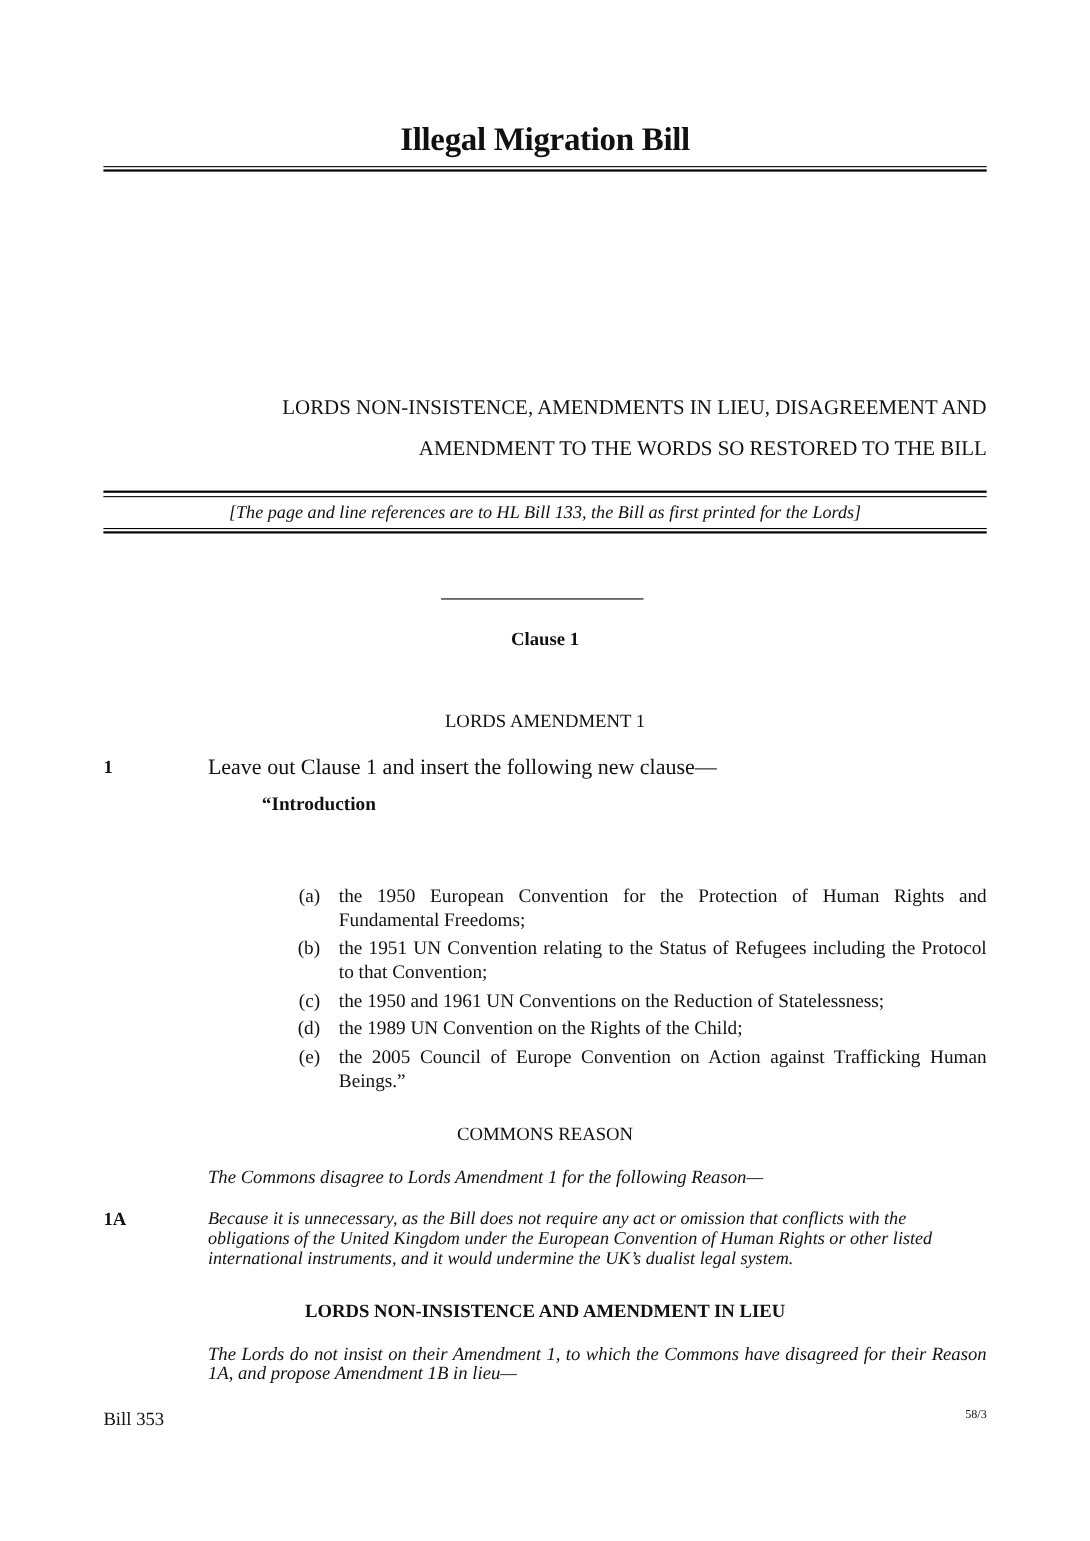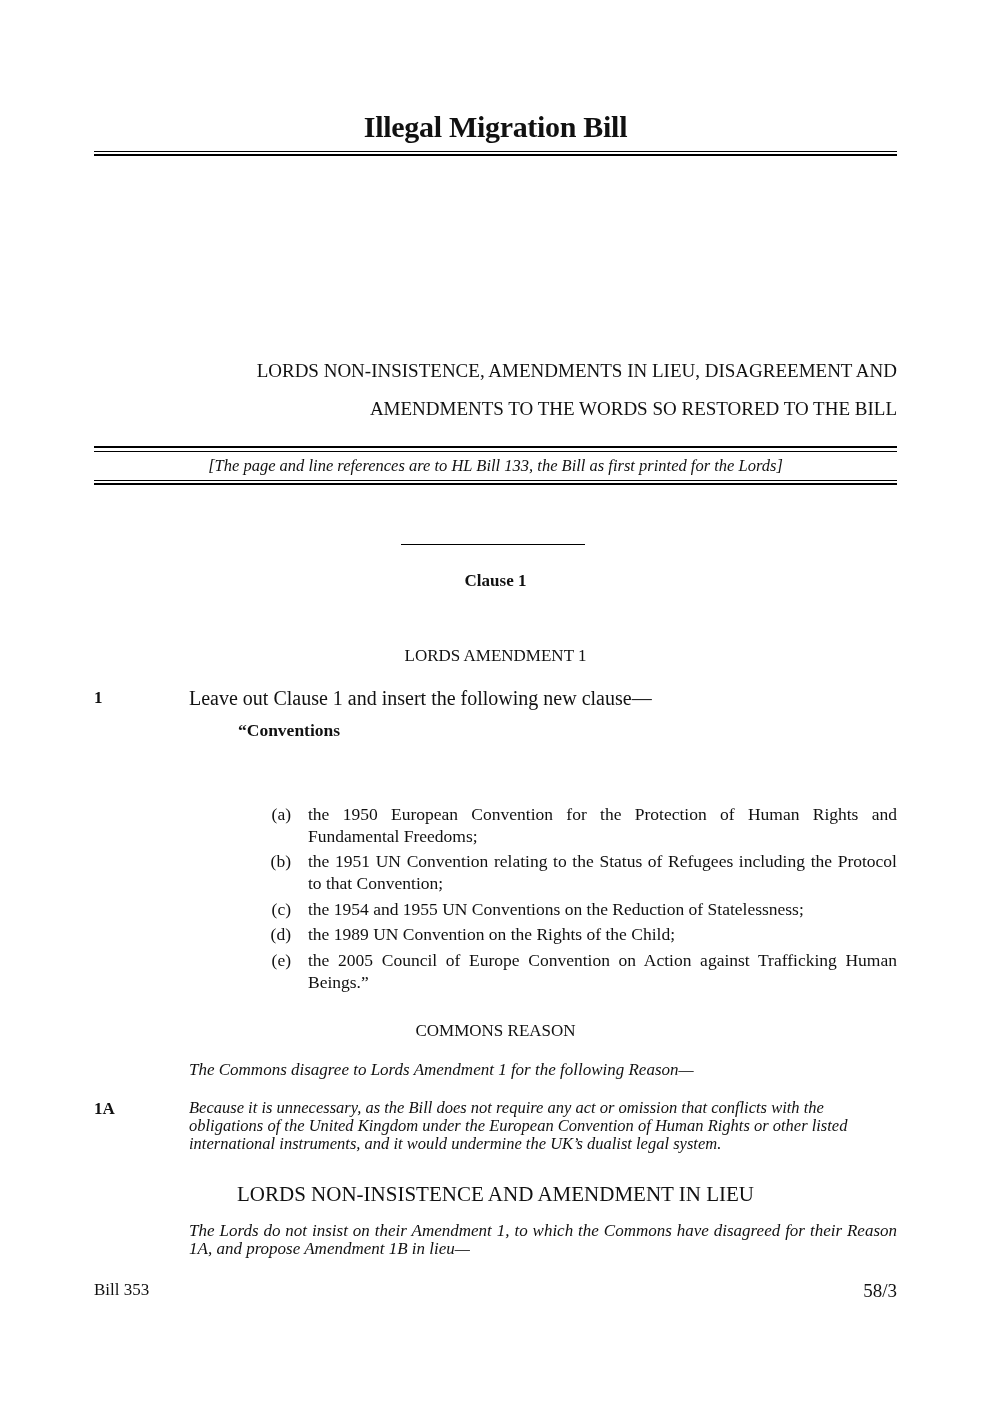--- a/index.html
+++ b/index.html
@@ -27,66 +27,66 @@
   .body-text { font-size: 20px; line-height: 21px; }
   #intro { left: 238px; top: 720px; font-size: 17.5px; font-weight: bold; }
   #nothing { left: 249px; top: 756px; width: 650px; font-size: 17.5px; line-height: 21px; }
   .item { position: absolute; left: 249px; width: 648px; font-size: 17.5px; line-height: 22px; }
   .item .lbl { position: absolute; left: 0; width: 42px; text-align: right; }
   .item .txt { position: absolute; left: 59px; width: 589px; }
   .just { text-align: justify; }
   #commons-heading { left: 94px; width: 803px; top: 1021px; font-size: 17px; text-align: center; }
   #commons-disagree { left: 189px; top: 1060px; font-size: 17px; font-style: italic; }
   #reason-1a { left: 189px; top: 1099px; width: 708px; font-size: 16.5px; font-style: italic; line-height: 18px; }
-  #lords-heading { left: 94px; width: 803px; top: 1182px; font-size: 21px; text-align: center; }
+  #lords-heading { left: 94px; width: 803px; top: 1182px; font-size: 17px; text-align: center; font-weight: bold; }
   #lords-text { left: 189px; top: 1222px; width: 708px; font-size: 17px; font-style: italic; line-height: 18px; text-align: justify; text-align-last: left; }
   #footer-left { left: 94px; top: 1280px; font-size: 17px; }
-  #footer-right { right: 94px; top: 1280px; font-size: 19px; }
+  #footer-right { right: 94px; top: 1280px; font-size: 11px; }
 </style>
 </head>
 <body>
 
 <div id="title" class="abs">Illegal Migration Bill</div>
 <div class="rule-thin" style="top:151px;"></div>
 <div class="rule-thick" style="top:154px;"></div>
 
 <div id="subtitle" class="abs">
   <div>LORDS NON-INSISTENCE, AMENDMENTS IN LIEU, DISAGREEMENT AND</div>
-  <div>AMENDMENTS TO THE WORDS SO RESTORED TO THE BILL</div>
+  <div>AMENDMENT TO THE WORDS SO RESTORED TO THE BILL</div>
 </div>
 
 <div class="rule-thick" style="top:446px;"></div>
 <div class="rule-thin" style="top:451px;"></div>
 <div id="refnote" class="abs">[The page and line references are to HL Bill 133, the Bill as first printed for the Lords]</div>
 <div class="rule-thin" style="top:480px;"></div>
 <div class="rule-thick" style="top:483px;"></div>
 
 <div id="short-rule" class="abs"></div>
 
 <div id="clause-heading" class="abs">Clause 1</div>
 <div id="amendment-heading" class="abs">LORDS AMENDMENT 1</div>
 
 <div class="abs marg-num" style="top:688px;">1</div>
 <div class="abs body-text" style="left:189px; top:688px;">Leave out Clause 1 and insert the following new clause—</div>
 
-<div id="intro" class="abs">“Conventions</div>
+<div id="intro" class="abs">“Introduction</div>
 <div id="nothing" class="abs">
 </div>
 
 <div class="item" style="top:803px; height:44px;">
   <span class="lbl">(a)</span>
   <span class="txt just">the 1950 European Convention for the Protection of Human Rights and Fundamental Freedoms;</span>
 </div>
 <div class="item" style="top:850px; height:44px;">
   <span class="lbl">(b)</span>
   <span class="txt just">the 1951 UN Convention relating to the Status of Refugees including the Protocol to that Convention;</span>
 </div>
 <div class="item" style="top:898px; height:22px;">
   <span class="lbl">(c)</span>
-  <span class="txt">the 1954 and 1955 UN Conventions on the Reduction of Statelessness;</span>
+  <span class="txt">the 1950 and 1961 UN Conventions on the Reduction of Statelessness;</span>
 </div>
 <div class="item" style="top:923px; height:22px;">
   <span class="lbl">(d)</span>
   <span class="txt">the 1989 UN Convention on the Rights of the Child;</span>
 </div>
 <div class="item" style="top:949px; height:44px;">
   <span class="lbl">(e)</span>
   <span class="txt just" style="text-align-last:left;">the 2005 Council of Europe Convention on Action against Trafficking Human Beings.”</span>
 </div>
 

